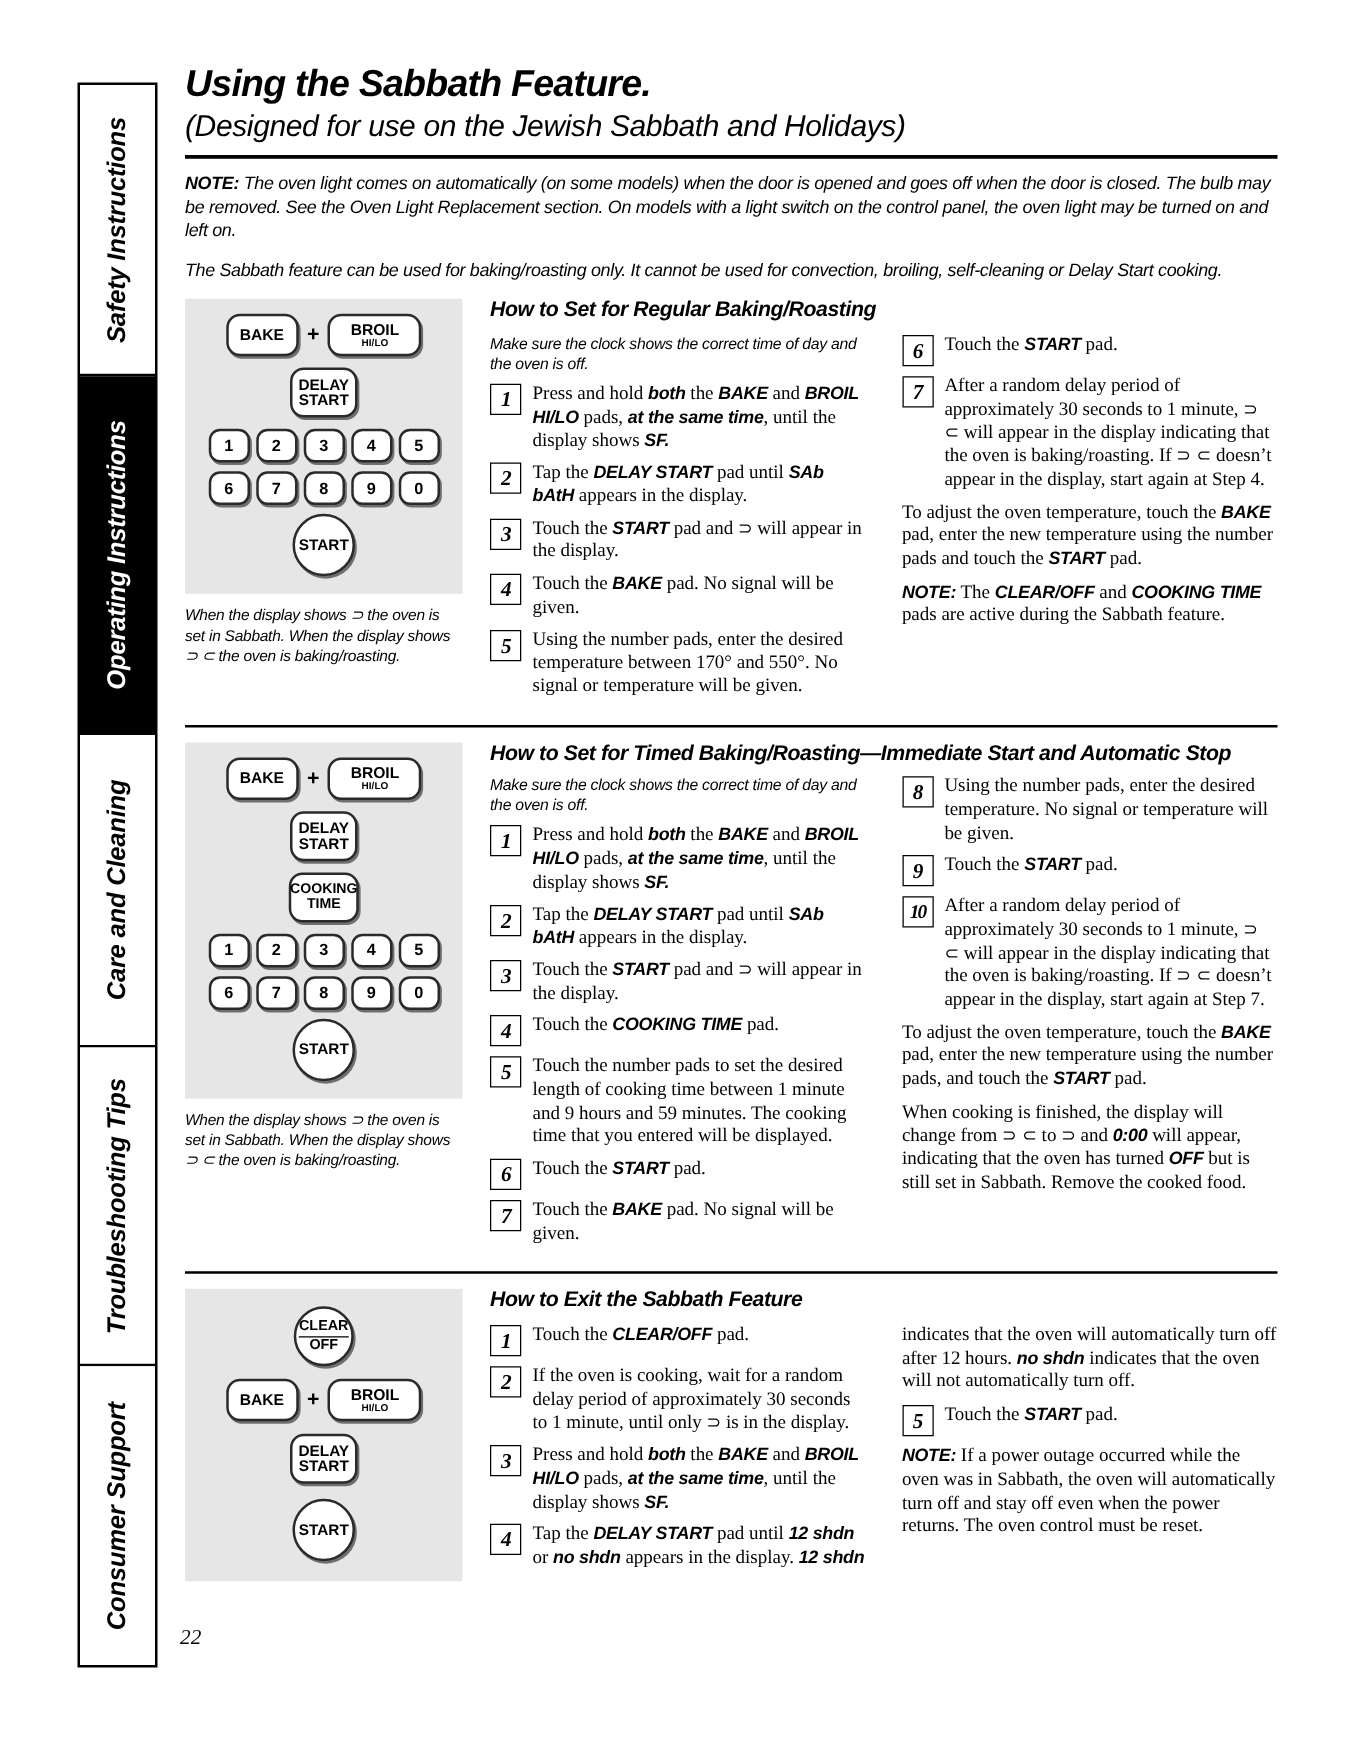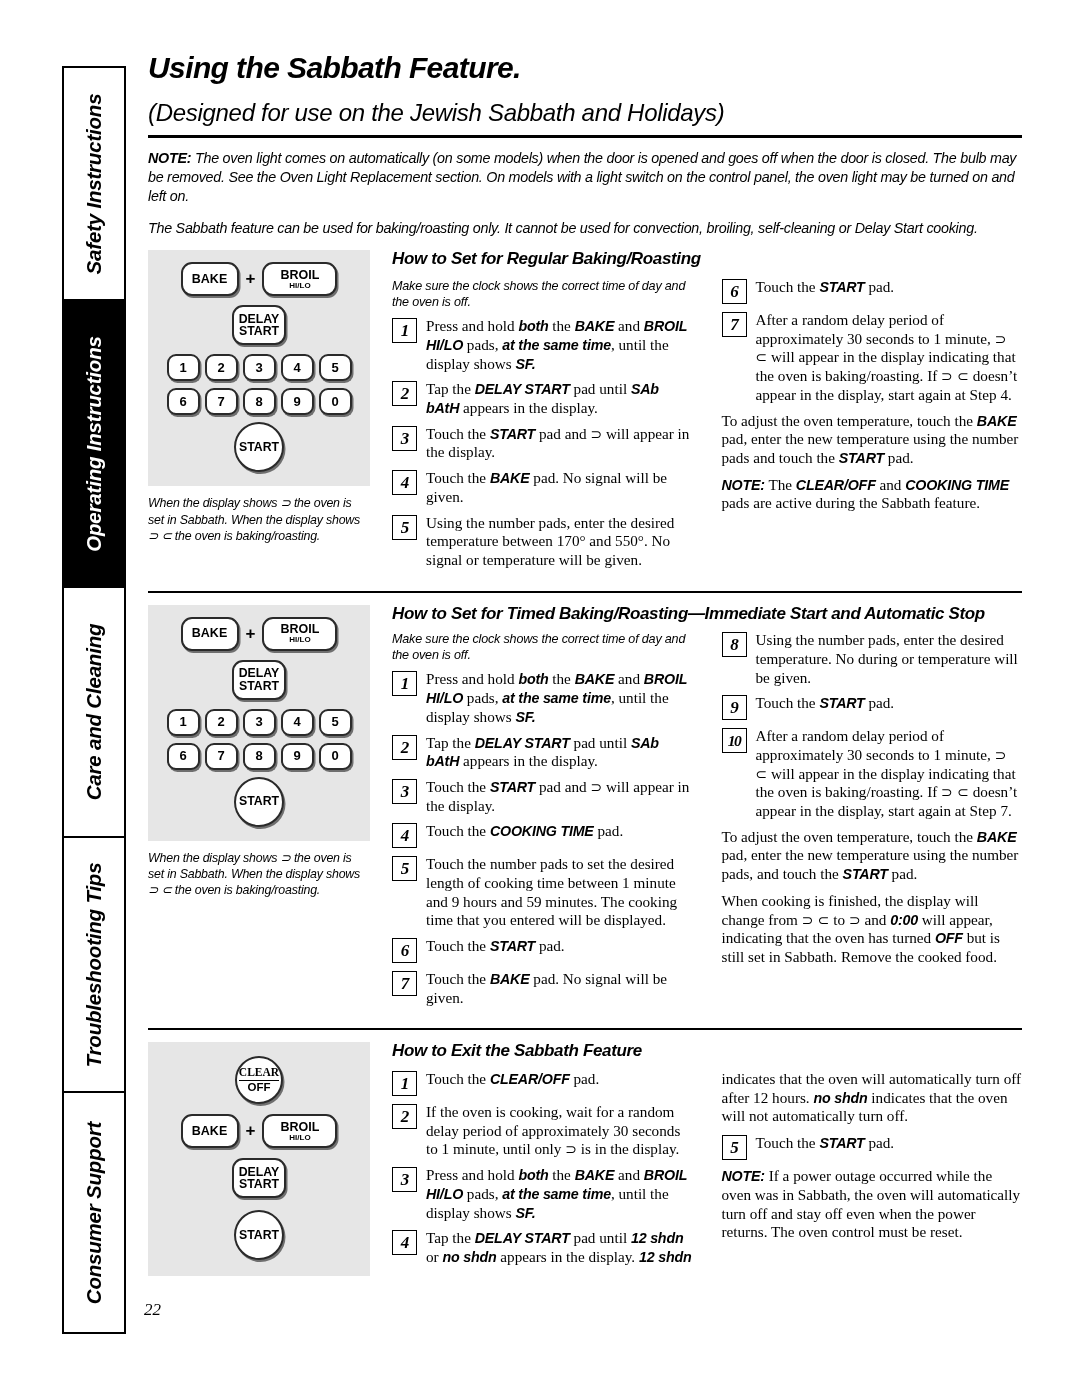--- a/index.html
+++ b/index.html
@@ -57,21 +57,21 @@
     width: 874px;
   }
 
   h1.page-title {
     font-family: "Liberation Sans", sans-serif;
     font-weight: bold;
     font-style: italic;
     font-size: 30px;
     letter-spacing: -0.6px;
     line-height: 1.08;
-    margin-bottom: 15px;
+    margin-bottom: 4px;
   }
   h2.page-subtitle {
     font-family: "Liberation Sans", sans-serif;
     font-weight: normal;
     font-style: italic;
     font-size: 24px;
     letter-spacing: -0.3px;
     line-height: 1.15;
     padding-bottom: 8px;
   }
@@ -219,21 +219,21 @@
     height: 50px;
     font-size: 12.3px;
     box-shadow: 1.5px 2px 0 #6f6f6f;
   }
   .pad.clear {
     border-radius: 50%;
     width: 48px;
     height: 48px;
     font-size: 11.5px;
   }
-  .pad.clear .top { border-bottom: 1.6px solid #000; padding-bottom: 1px; font-family: Liberation Serif, serif; }
+  .pad.clear .top { border-bottom: 1.6px solid #000; padding-bottom: 1px; }
   .pad.clear .bot { padding-top: 1px; }
 
   p.caption {
     font-family: "Liberation Sans", sans-serif;
     font-style: italic;
     font-size: 12.4px;
     line-height: 1.3;
     letter-spacing: -0.2px;
     margin-top: 9px;
     padding-right: 6px;
@@ -403,20 +403,26 @@
             <span>BROIL</span>
             <span class="sub">HI/LO</span>
           </div>
         </div>
         <div class="panel-row">
           <div class="pad delay">
             <span>DELAY</span>
             <span>START</span>
           </div>
         </div>
+        <div class="panel-row">
+          <div class="pad cook">
+            <span>COOKING</span>
+            <span>TIME</span>
+          </div>
+        </div>
         <div class="numrow">
           <div class="pad num">
               <span>1</span>
             </div>
           <div class="pad num">
               <span>2</span>
             </div>
           <div class="pad num">
               <span>3</span>
             </div>
@@ -486,21 +492,21 @@
               <div class="step">
                 <div class="step-num">7</div>
                 <div class="step-body">Touch the <b>BAKE</b> pad. No signal will be given.</div>
               </div>
             </div>
         </div>
         <div class="col">
           <div>
               <div class="step">
                 <div class="step-num">8</div>
-                <div class="step-body">Using the number pads, enter the desired temperature. No during or temperature will be given.</div>
+                <div class="step-body">Using the number pads, enter the desired temperature. No signal or temperature will be given.</div>
               </div>
               <div class="step">
                 <div class="step-num">9</div>
                 <div class="step-body">Touch the <b>START</b> pad.</div>
               </div>
               <div class="step">
                 <div class="step-num ten">10</div>
                 <div class="step-body">After a random delay period of approximately 30 seconds to 1 minute, <span class="sym">⊃ ⊂</span> will appear in the display indicating that the oven is baking/roasting. If <span class="sym">⊃ ⊂</span> doesn’t appear in the display, start again at Step 7.</div>
               </div>
             </div>

